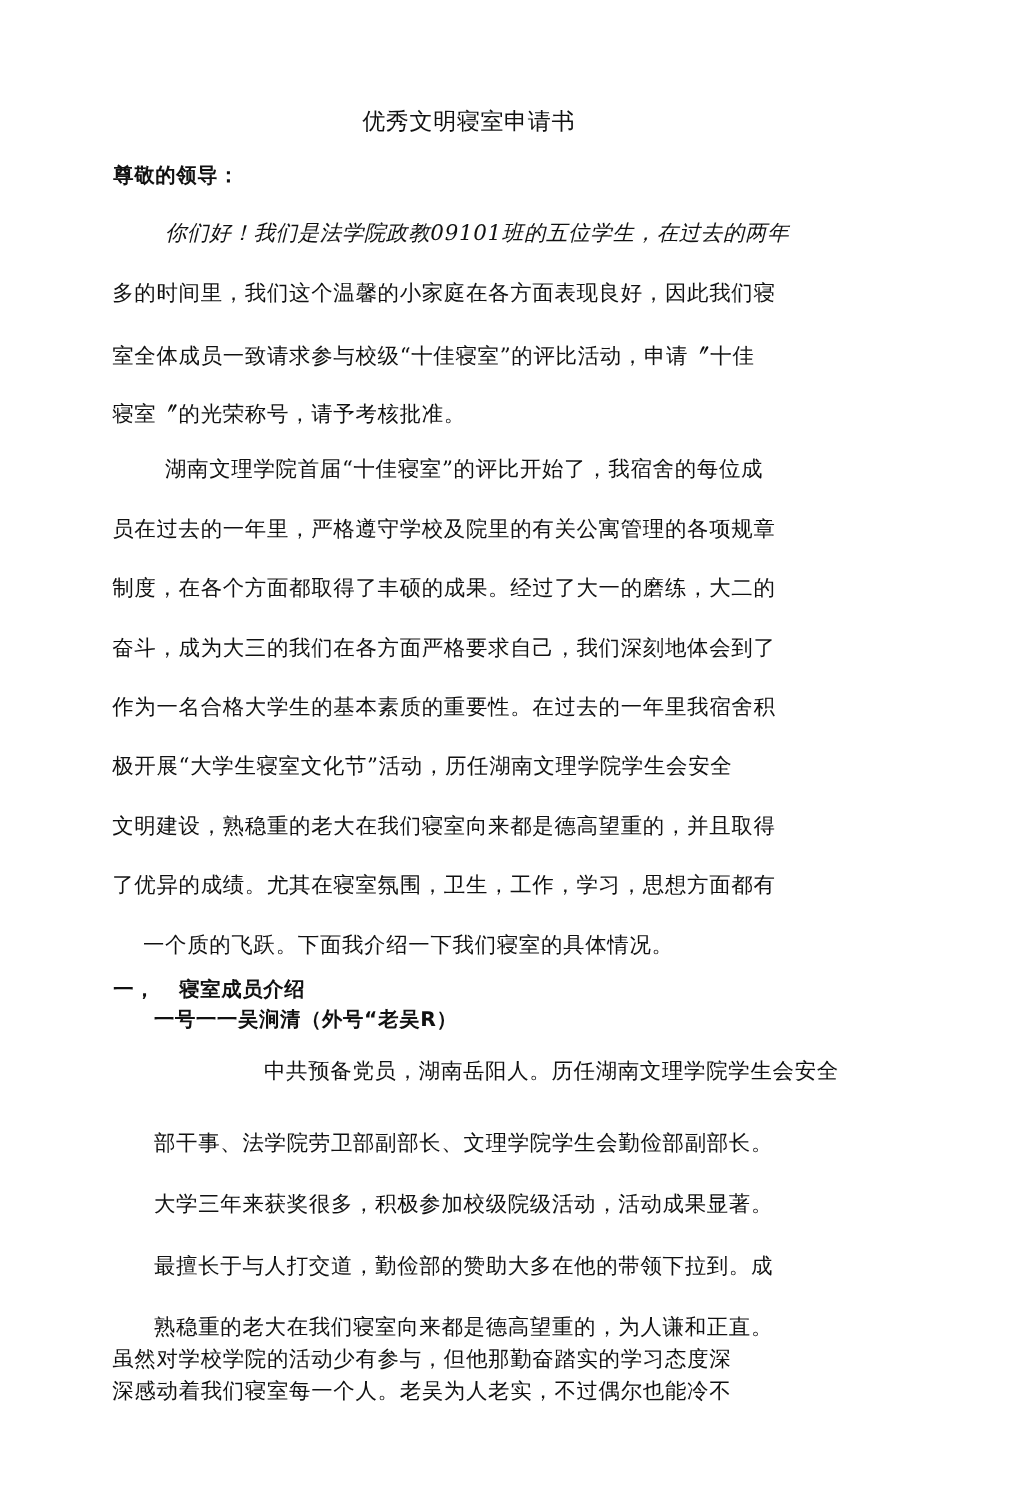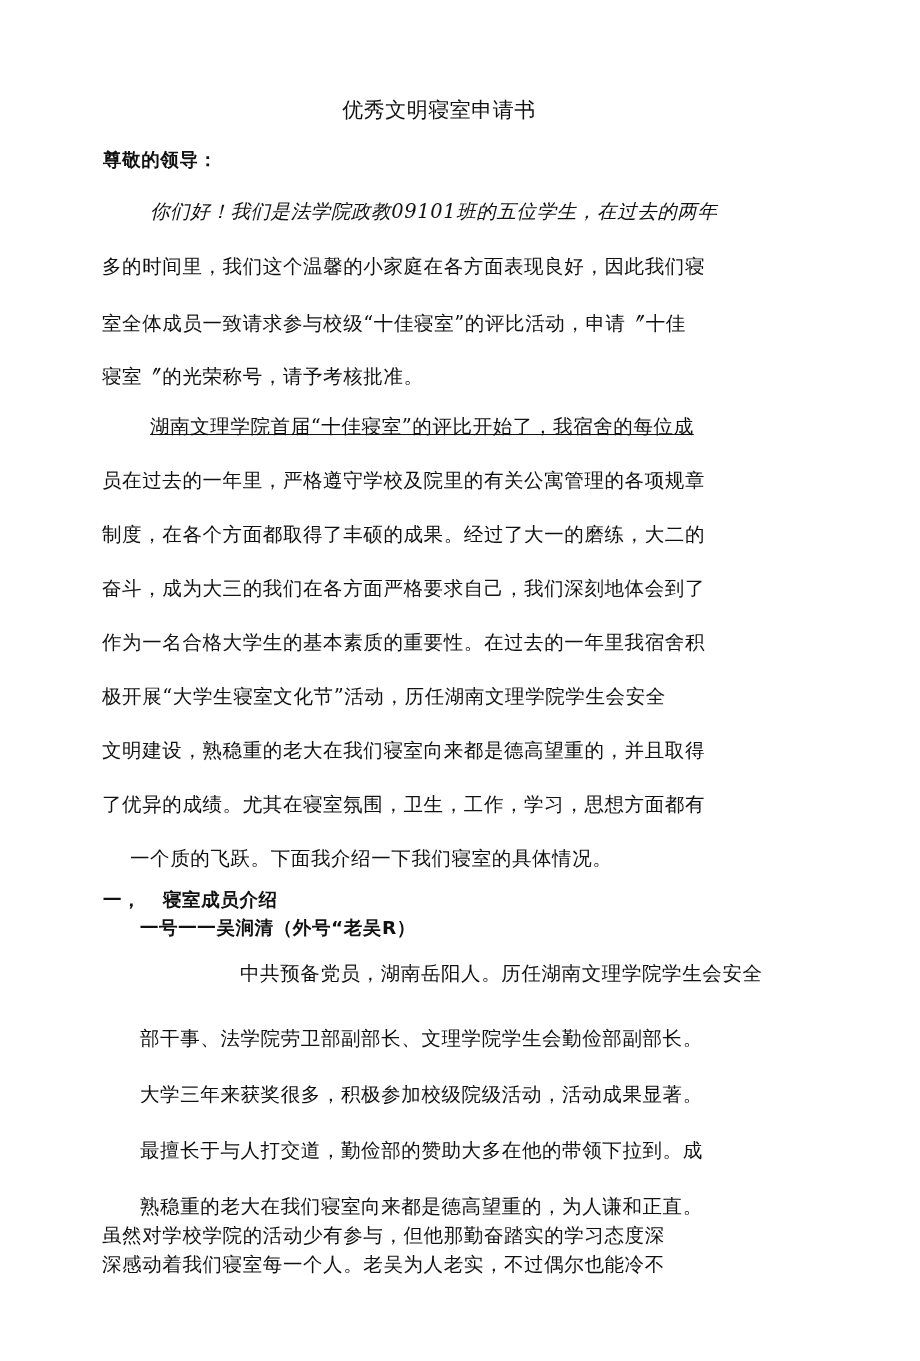--- a/index.html
+++ b/index.html
@@ -8,21 +8,21 @@
       font-family: "DejaVu Serif", "Liberation Serif", serif;
       color: #111111;
     }
     .line {
       position: absolute; white-space: nowrap;
       font-size: 19.5px; letter-spacing: 0.6px; line-height: 24px; text-align: center;
     }
     .title {
       position: absolute; top: 96px; left: 0; width: 852px; text-align: center;
       font-family: "DejaVu Sans", "Liberation Sans", sans-serif;
-      font-size: 21px; letter-spacing: 0.5px; margin-left: 13px;
+      font-size: 21px; letter-spacing: 0.5px;
     }
     .bold {
       font-family: "DejaVu Sans", "Liberation Sans", sans-serif;
       font-weight: bold; font-size: 18.5px;
     }
   </style>
 </head>
 <body>
 
 <div>
@@ -31,21 +31,21 @@
   <div class="line bold" style="top:148px; left:103px;">尊敬的领导：</div>
 
   <div>
     <div class="line" style="top:200px; left:150px;font-style:italic;">你们好！我们是法学院政教09101班的五位学生，在过去的两年</div>
     <div class="line" style="top:255px; left:102px;">多的时间里，我们这个温馨的小家庭在各方面表现良好，因此我们寝</div>
     <div class="line" style="top:312px; left:102px;">室全体成员一致请求参与校级“十佳寝室”的评比活动，申请〞十佳</div>
     <div class="line" style="top:365px; left:102px;">寝室〞的光荣称号，请予考核批准。</div>
   </div>
 
   <div>
-    <div class="line" style="top:415px; left:150px;text-decoration:underline;">湖南文理学院首届“十佳寝室”的评比开始了，我宿舍的每位成</div>
+    <div class="line" style="top:415px; left:150px;">湖南文理学院首届“十佳寝室”的评比开始了，我宿舍的每位成</div>
     <div class="line" style="top:469px; left:102px;">员在过去的一年里，严格遵守学校及院里的有关公寓管理的各项规章</div>
     <div class="line" style="top:523px; left:102px;">制度，在各个方面都取得了丰硕的成果。经过了大一的磨练，大二的</div>
     <div class="line" style="top:577px; left:102px;">奋斗，成为大三的我们在各方面严格要求自己，我们深刻地体会到了</div>
     <div class="line" style="top:631px; left:102px;">作为一名合格大学生的基本素质的重要性。在过去的一年里我宿舍积</div>
     <div class="line" style="top:685px; left:102px;">极开展“大学生寝室文化节”活动，历任湖南文理学院学生会安全</div>
     <div class="line" style="top:739px; left:102px;">文明建设，熟稳重的老大在我们寝室向来都是德高望重的，并且取得</div>
     <div class="line" style="top:793px; left:102px;">了优异的成绩。尤其在寝室氛围，卫生，工作，学习，思想方面都有</div>
     <div class="line" style="top:847px; left:102px;margin-left:28px;">一个质的飞跃。下面我介绍一下我们寝室的具体情况。</div>
   </div>
 

